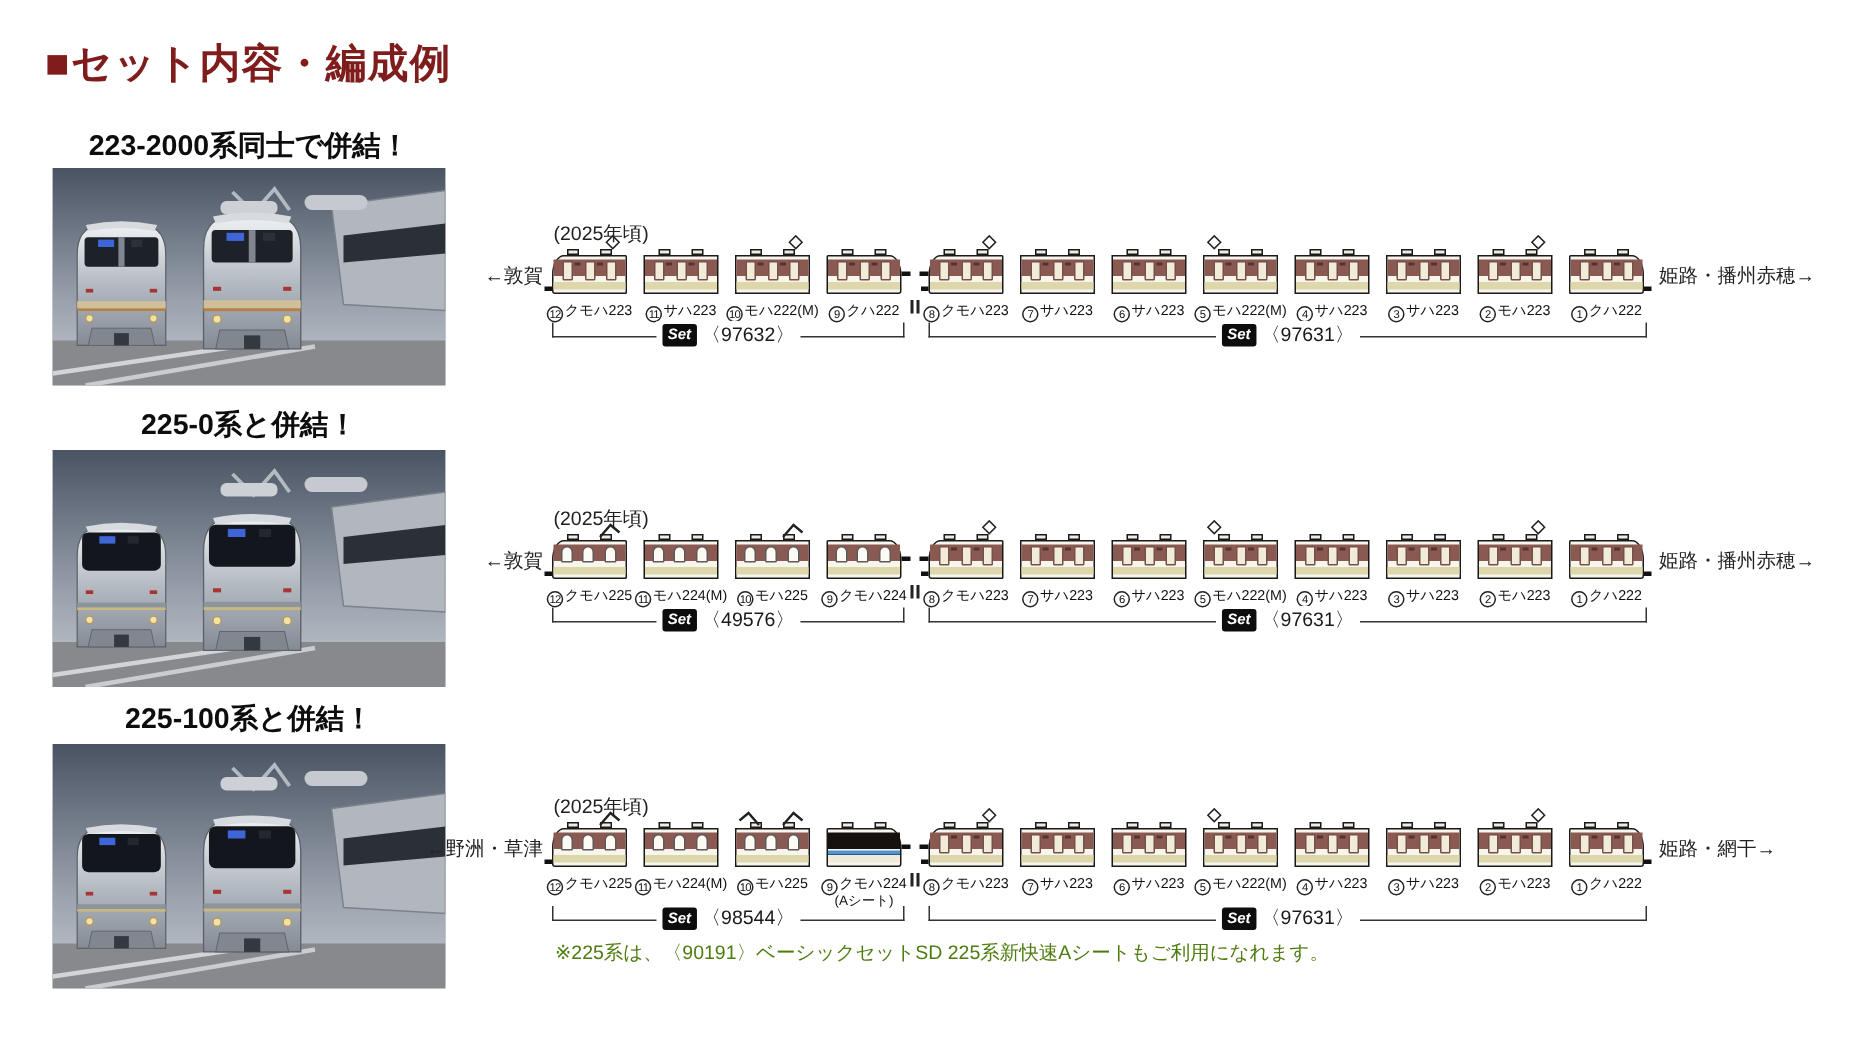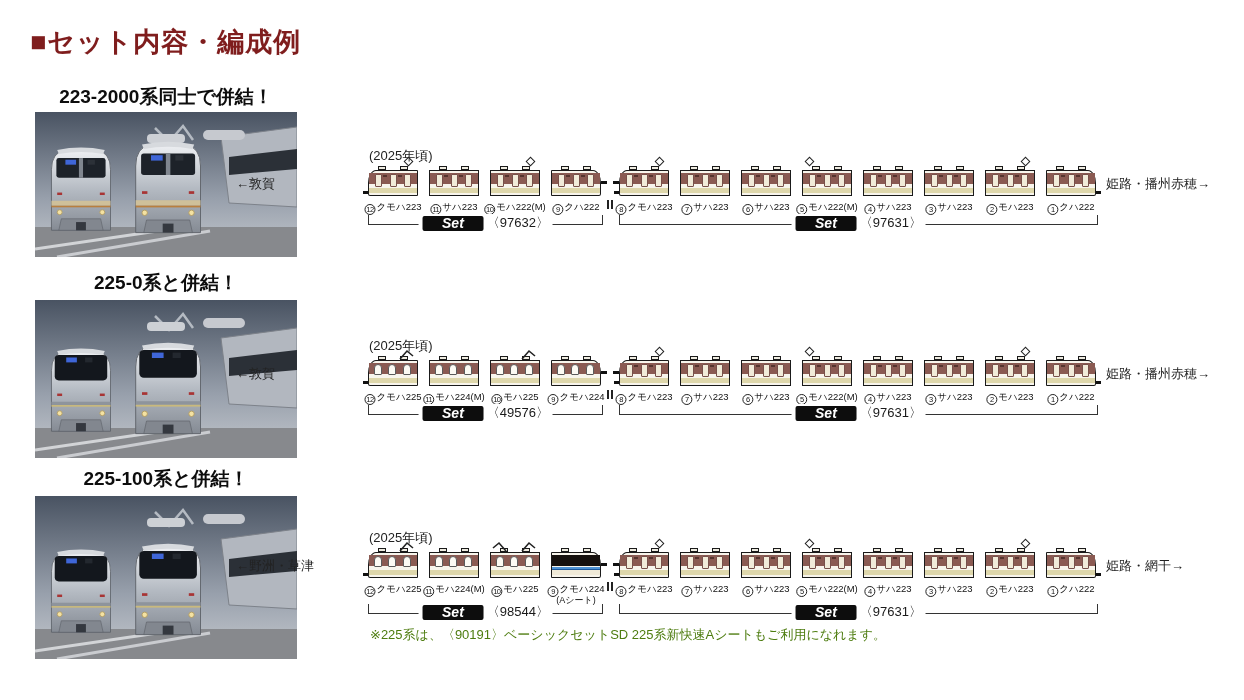--- a/index.html
+++ b/index.html
@@ -16,21 +16,21 @@
     position:absolute;left:35px;width:262px;text-align:center;
     font-size:19px;font-weight:bold;color:#0d0d0d;white-space:nowrap;
   }
   .photo{position:absolute;left:35px;width:262px;overflow:hidden;background:#8a94a2;}
   .photo svg{display:block;}
 
   
   .formation{position:absolute;left:0;width:1120px;height:110px;}
   .year{position:absolute;left:369px;top:-23px;font-size:13px;color:#222;white-space:nowrap;}
   .dest{position:absolute;top:5px;font-size:13px;color:#222;white-space:nowrap;}
-  .dest-l{left:236px;width:112px;text-align:left;}
+  .dest-l{left:250px;width:112px;text-align:right;}
   .dest-r{left:1106px;}
   .cars{position:absolute;left:368px;top:0;display:flex;gap:11px;}
   .cell{position:relative;width:50px;height:26px;flex:none;}
   .car{position:relative;width:50px;height:26px;background:#f8f5ec;border:1.5px solid #1a1a1a;box-sizing:border-box;}
   .car span{position:absolute;display:block;}
   .band{left:0;right:0;top:2px;height:11px;background:#8a5a52;}
   .band.dark{background:#16110e;}
   .door{top:3px;width:7px;height:13px;background:#f1ebd9;border:1px solid #77504a;border-radius:1px;box-sizing:border-box;}
   .d1{left:6px}.d2{left:21px}.d3{left:35px}
   .win{top:3px;width:8px;height:11px;background:#fcfaf3;border:1px solid #5b5b5b;border-radius:4px 4px 1px 1px;box-sizing:border-box;}
@@ -60,21 +60,21 @@
   .hook{position:absolute;top:11px;width:6px;height:3px;background:#111;}
   .hl{left:-2px}.hr{right:-2px}
   .mark{position:absolute;top:30px;width:2px;height:9px;background:#222;}
   .m1{left:4px}.m2{left:8px}
   .bracket{position:absolute;height:9px;border-left:1.2px solid #333;border-right:1.2px solid #333;border-bottom:1.2px solid #333;box-sizing:content-box;}
   .bracket.a{left:368px;width:233px;}
   .bracket.b{left:619px;width:477px;}
   .bracket.hi{top:45px;}
   .bracket.low{top:52px;}
   .setchip{position:absolute;left:50%;bottom:-8px;transform:translateX(-50%);display:flex;align-items:center;gap:3px;background:#fff;padding:0 4px;white-space:nowrap;}
-  .setbox{background:#0d0d0d;color:#fff;font-weight:bold;font-style:italic;font-size:14px;line-height:15px;padding:0 20px;border-radius:2px;}
+  .setbox{background:#0d0d0d;color:#fff;font-weight:bold;font-style:italic;font-size:10px;line-height:15px;padding:0 4px;border-radius:2px;}
   .setnum{font-size:13px;color:#1a1a1a;}
   .fnote{position:absolute;left:370px;top:74px;font-size:13px;color:#4d7c0f;white-space:nowrap;}
 </style>
 </head>
 <body>
 
 <div class="page-title">■セット内容・編成例</div>
 
 <div class="sec-h" style="top:84px">223-2000系同士で併結！</div>
 <div class="sec-h" style="top:270px">225-0系と併結！</div>

